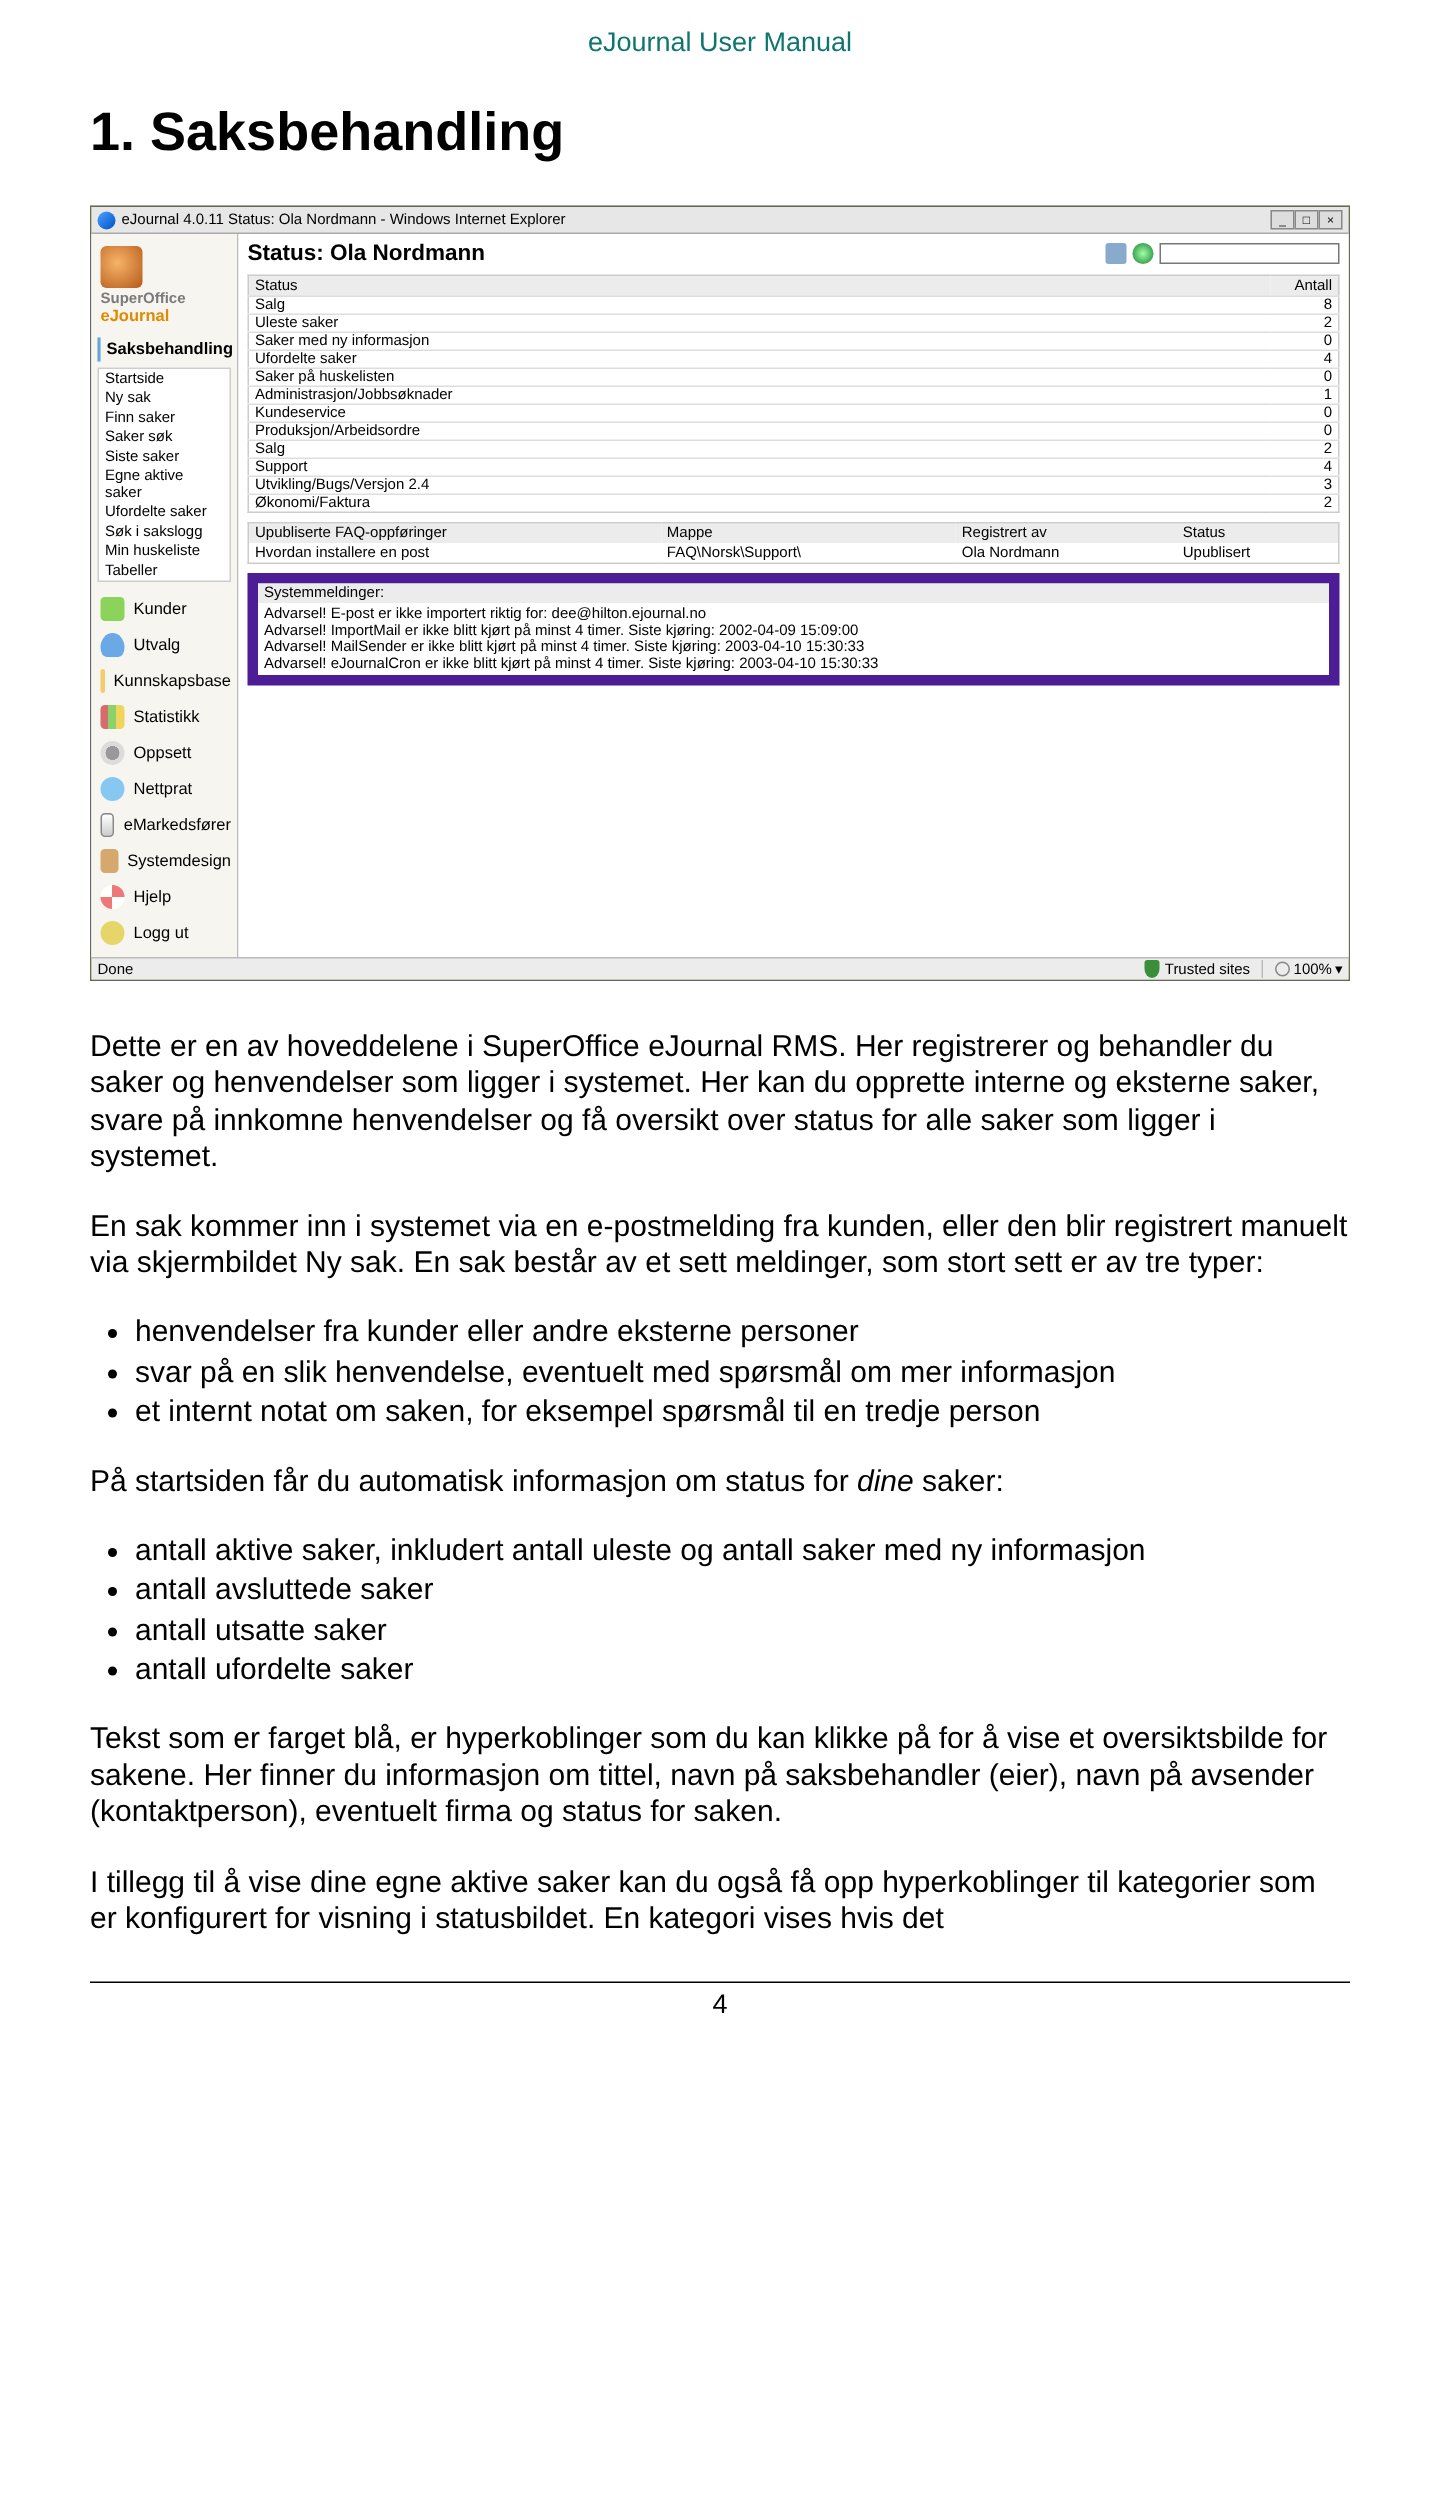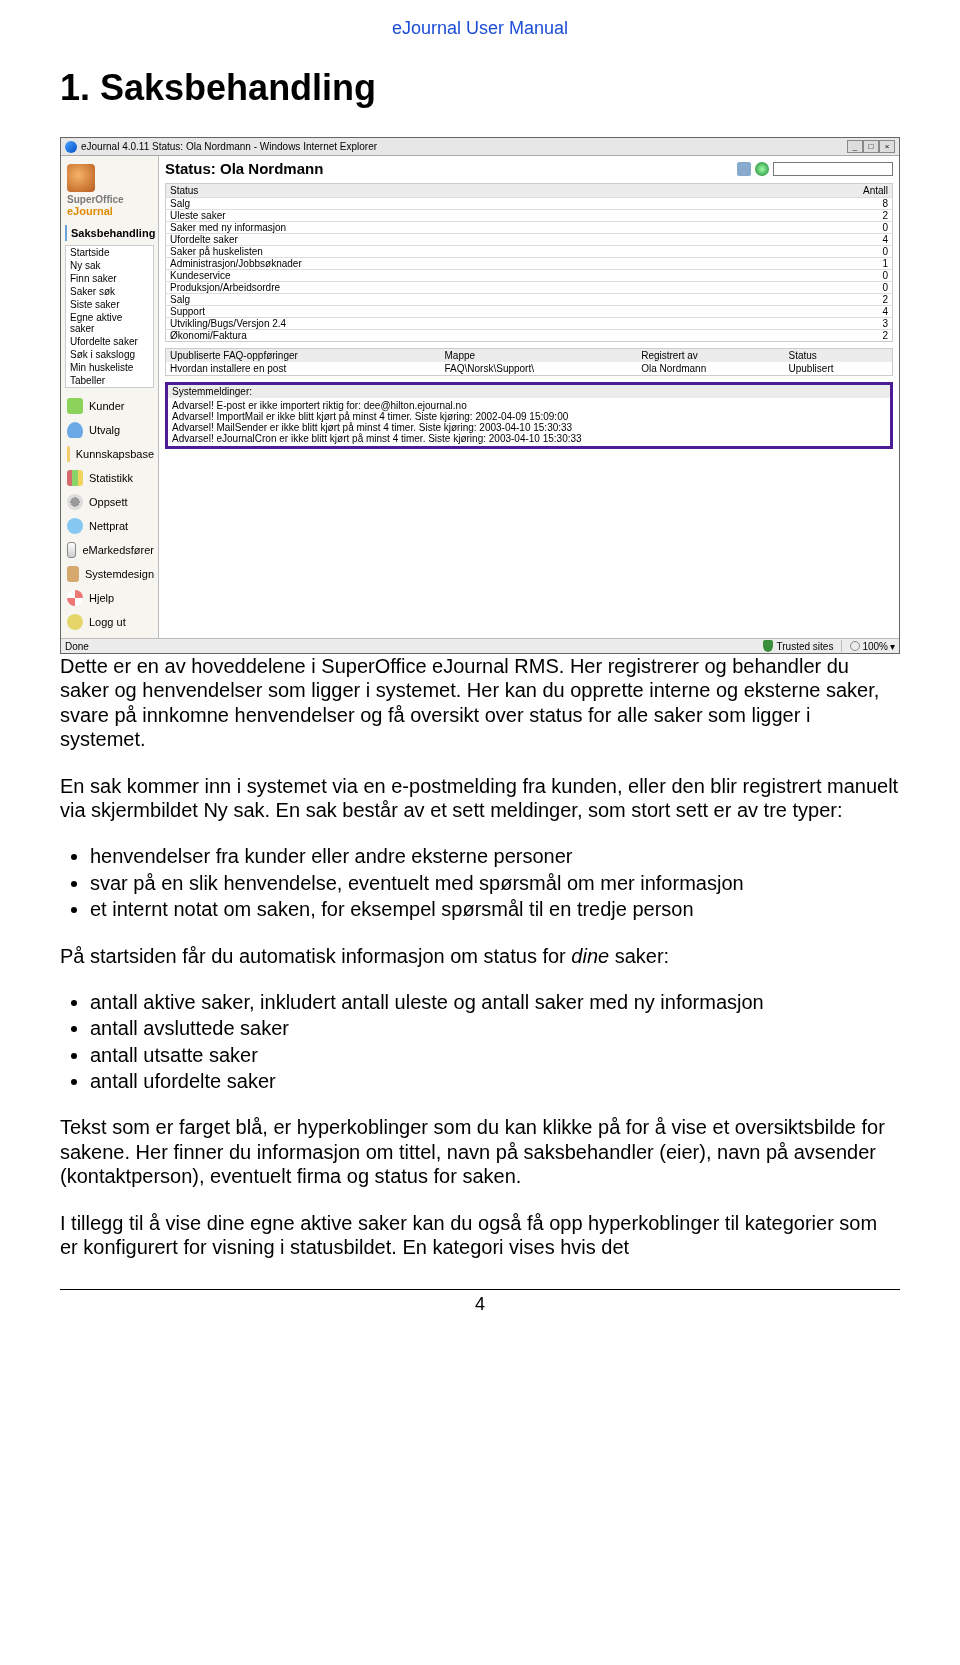--- a/index.html
+++ b/index.html
@@ -11,35 +11,36 @@
     width: 960px;
   }
   .page {
     padding: 0 60px 20px 60px;
     position: relative;
   }
   .running-header {
     text-align: center;
     font-size: 18px;
     padding: 18px 0 28px 0;
-    color: #1d4ed8;
+    color: #0f766e;
   }
   h1.section-title {
     font-size: 36px;
     font-weight: bold;
     margin: 0 0 28px 0;
   }
   
   .app-window {
     width: 100%;
     border: 1px solid #666;
     background: #bef264;
     font-family: Tahoma, Geneva, sans-serif;
     font-size: 10px;
     color: #000;
+    margin-bottom: 32px;
   }
   .titlebar {
     display: flex;
     align-items: center;
     justify-content: space-between;
     background: #e7e7e7;
     border-bottom: 1px solid #aaa;
     padding: 2px 4px;
     font-size: 10px;
   }
@@ -121,21 +122,21 @@
   .status-table tr td:last-child { text-align:right; width:46px; }
   .status-table tr:not(:first-child) { border-top:1px solid #ddd;}
   .faq-table {
     margin-top:6px; width:100%; border:1px solid #ccc; border-collapse:collapse;
     font-size:10px;
     padding-left:20px;
   }
   .faq-table th { text-align:left; background:#ececec; padding:1px 4px; font-weight:normal;}
   .faq-table td { padding:1px 4px; }
   .sysbox {
-    margin-top:6px; border:3px solid #4c1d95; font-size:10px;
+    margin-top:6px; border:7px solid #4c1d95; font-size:10px;
   }
   .sysbox .sh { background:#ececec; padding:1px 4px;}
   .sysbox .bd { padding:2px 4px; }
   .statusbar {
     display:flex; justify-content:space-between; align-items:center;
     background:#ececec; border-top:1px solid #bbb;
     padding:1px 4px; font-size:10px;
   }
   .statusbar .right { display:flex; gap:8px; align-items:center;}
   .trusted { display:flex; align-items:center; gap:4px; }

